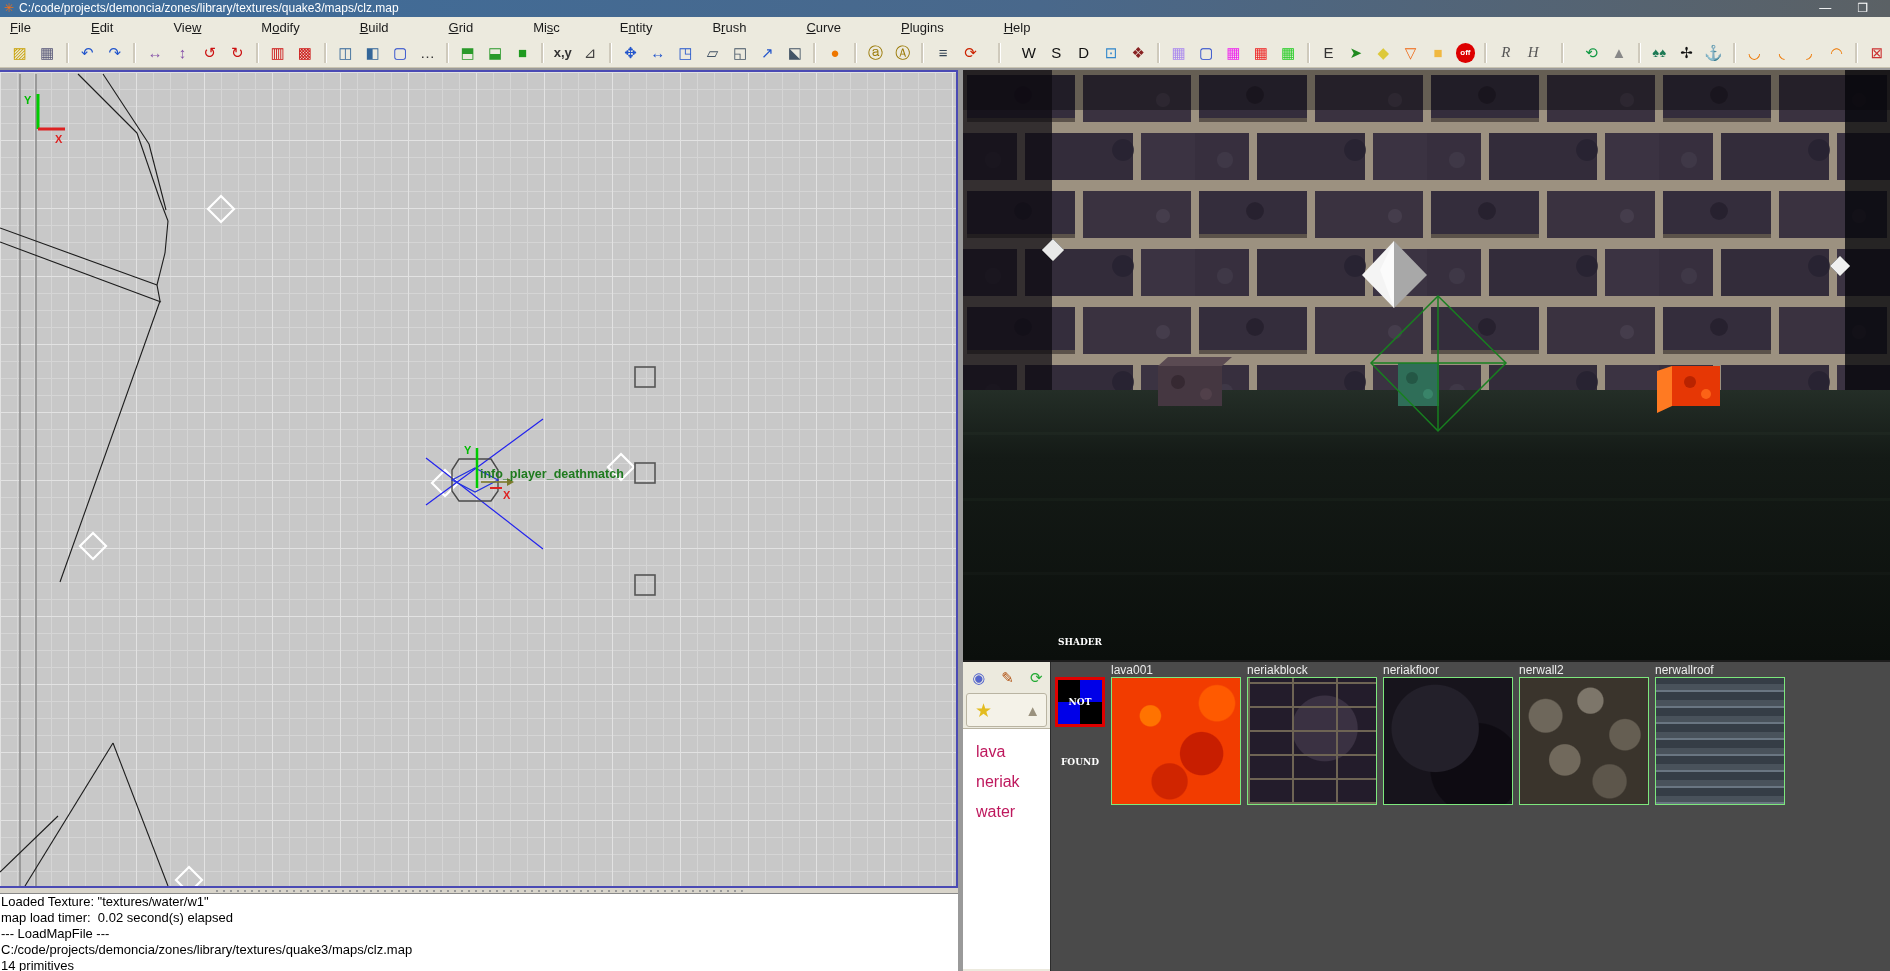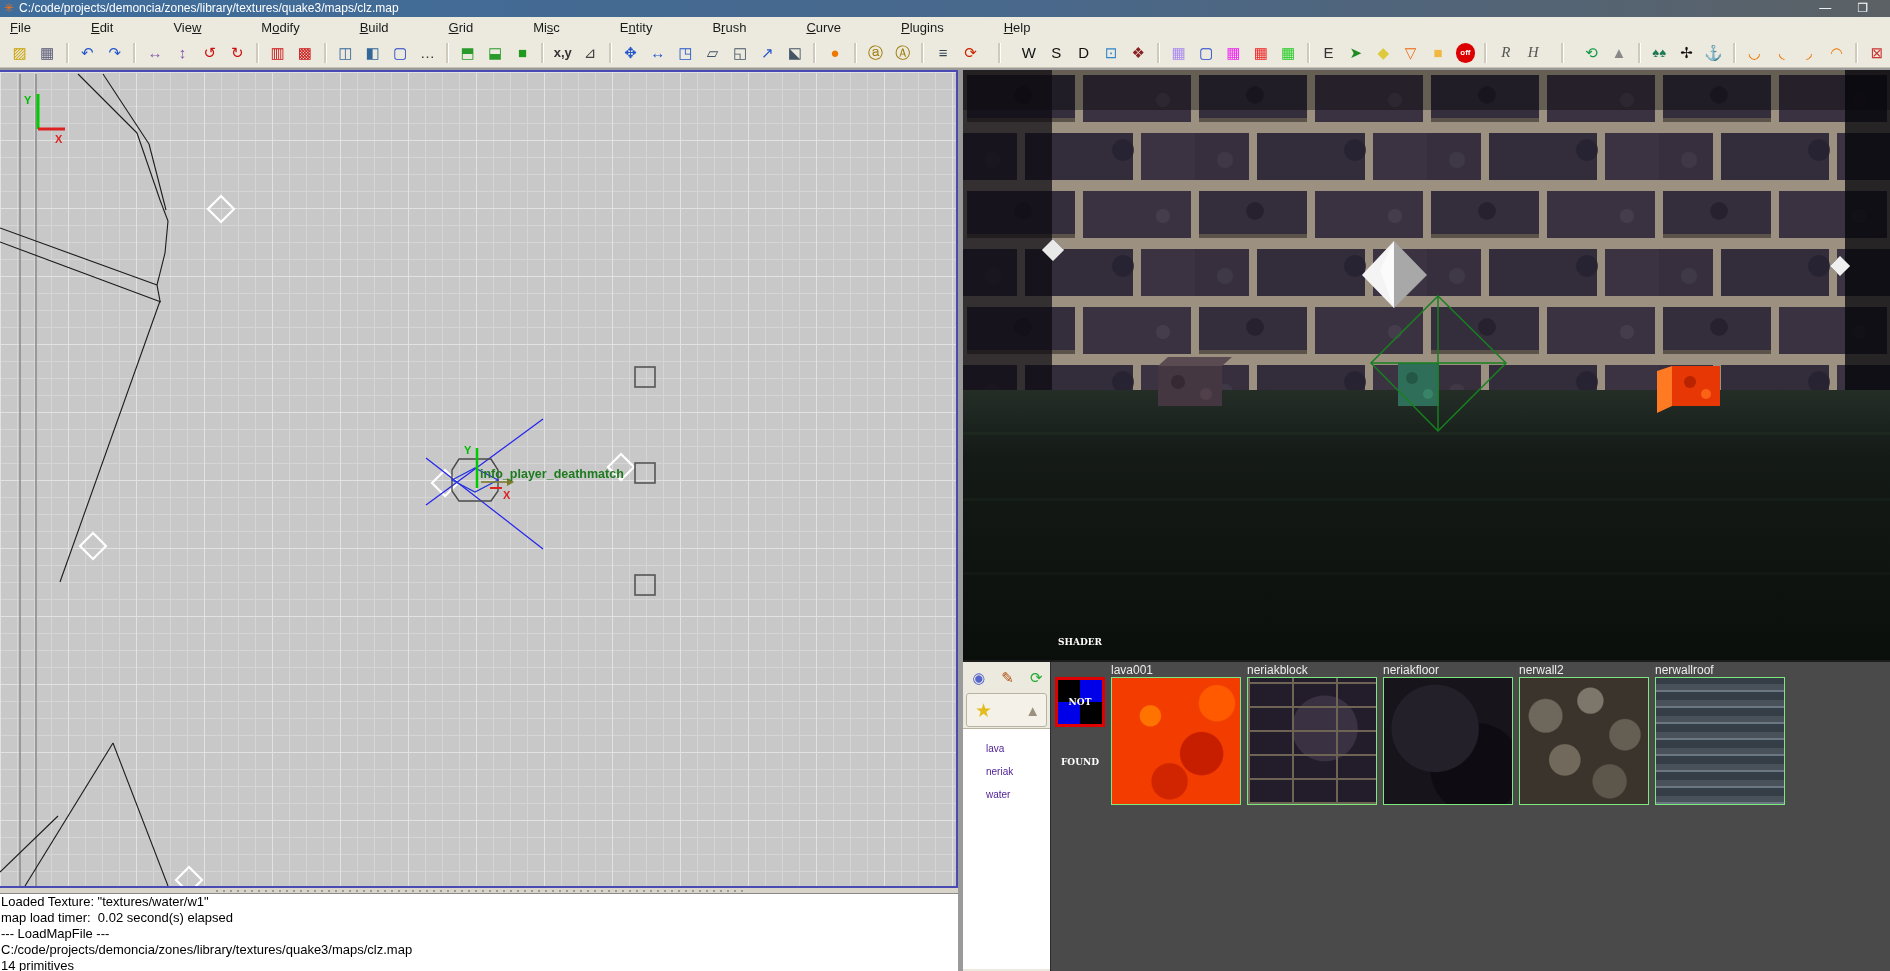--- a/index.html
+++ b/index.html
@@ -47,21 +47,21 @@
   
   #texpanel{left:963px;top:660px;width:927px;height:311px;background:#4a4a4a;border-top:2px solid #1d1d1d;box-sizing:border-box;}
   #tex-side{position:absolute;left:0;top:0;width:88px;height:309px;background:#eceade;border-right:1px solid #2c2c2c;box-sizing:border-box;}
   #tex-icons{display:flex;gap:5px;padding:5px 2px 3px 4px;}
   .side-icon{width:24px;height:22px;text-align:center;font-size:15px;line-height:22px;}
   #tex-tabs{margin:1px 3px;height:32px;border:1px solid #b9b4a2;border-radius:3px;background:#f4f2e8;
     display:flex;align-items:center;justify-content:space-between;padding:0 8px;}
   #tab-favorites{color:#e3bc20;font-size:19px;}
   #tab-cone{color:#9a927e;font-size:15px;letter-spacing:-2px;}
   #folder-list{background:#fff;border-top:1px solid #b9b4a2;height:232px;padding-top:8px;}
-  .folder-item{font-size:10px;color:#4c1d95;padding:6px 0 6px 23px;}
+  .folder-item{font-size:16px;color:#be185d;padding:6px 0 6px 13px;}
   #tex-grid{position:absolute;left:92px;top:2px;width:800px;display:flex;flex-wrap:wrap;column-gap:6px;row-gap:2px;align-items:flex-start;}
   .tex-tile{display:flex;flex-direction:column;}
   .tex-label{font-size:12px;color:#ededed;height:13px;line-height:13px;}
   .tex-img{width:128px;height:126px;border:1px solid #7de87d;}
   #shader-tile .tex-img{width:44px;height:44px;border:3px solid #e00000;
     background:conic-gradient(#0000e8 0 25%,#000 0 50%,#0000e8 0 75%,#000 0);
     display:flex;flex-direction:column;align-items:center;justify-content:center;gap:47px;}
   .shader-line{color:#fff;font-family:"DejaVu Serif",serif;font-weight:bold;font-size:9px;line-height:13px;}
   .tex-lava{background:
     radial-gradient(circle at 30% 30%,#ff7300 0 8%,transparent 9%),

